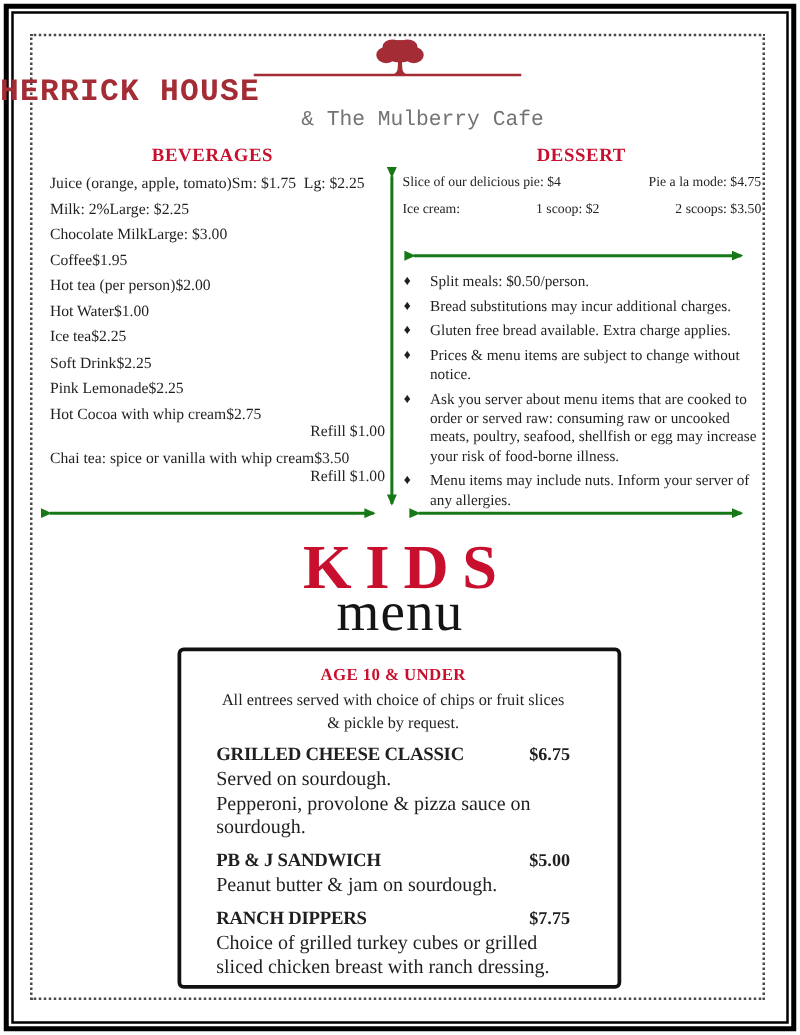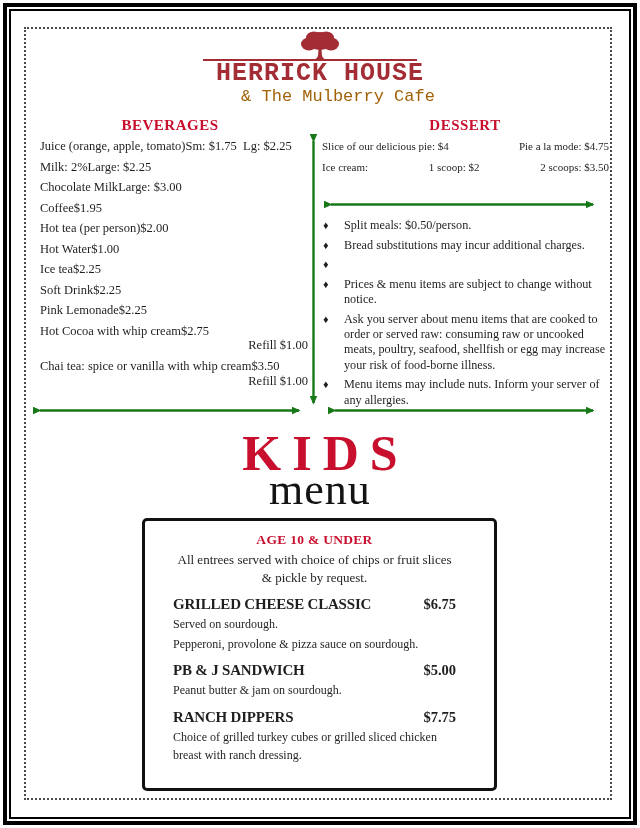--- a/index.html
+++ b/index.html
@@ -16,28 +16,28 @@
     border:2px solid #000;box-sizing:border-box;
   }
   .dotted-frame{
     position:absolute;left:24px;top:27px;width:588px;height:773px;
     border:2px dotted #4a4a4a;box-sizing:border-box;
   }
   
   .tree{position:absolute;left:296px;top:31px;}
   .brand-rule{position:absolute;left:203px;top:59px;width:214px;height:2px;background:#A32C35;}
   .brand-title{
-    position:absolute;left:0;top:61px;width:100%;text-align:center;
+    position:absolute;left:0;top:61px;width:100%;text-align:left;
     font-family:"Liberation Mono",monospace;font-weight:bold;font-size:25px;
     letter-spacing:1px;color:#A32C35;line-height:1;
   }
   .brand-subtitle{
     position:absolute;left:0;top:88px;width:100%;text-align:center;padding-left:36px;
     box-sizing:border-box;font-family:"Liberation Mono",monospace;font-size:17px;
-    color:#a16207;line-height:1;
+    color:#737373;line-height:1;
   }
   
   .sec-heading{
     position:absolute;text-align:center;font-weight:bold;font-size:15px;
     letter-spacing:.5px;color:#C8102E;line-height:1;
   }
   .bev-heading{left:32px;top:118px;width:276px;}
   .des-heading{left:322px;top:118px;width:286px;}
   
   .bev-list{position:absolute;left:40px;top:136px;width:268px;font-size:12.5px;}
@@ -74,21 +74,21 @@
     text-align:center;font-weight:bold;font-size:13.5px;color:#C8102E;
     letter-spacing:.3px;line-height:1.2;
   }
   .box-note{
     text-align:center;font-size:13px;line-height:18px;max-width:300px;
     margin:3px auto 0 auto;
   }
   .ki-row{display:flex;justify-content:space-between;align-items:baseline;margin-top:8px;line-height:19px;}
   .ki-name{font-weight:bold;font-size:15px;letter-spacing:-.2px;}
   .ki-price{font-weight:bold;font-size:14.5px;}
-  .ki-desc{font-size:12px;line-height:18.5px;margin-top:1px;}
+  .ki-desc{font-size:16px;line-height:18.5px;margin-top:1px;}
   
   .arrows{position:absolute;left:0;top:0;pointer-events:none;}
 </style>
 </head>
 <body>
 
 <div class="page">
   <div class="outer-frame">
     <div class="inner-frame"></div>
   </div>
@@ -177,20 +177,21 @@
     <li>
       <span class="diamond">♦</span>
       <span>Split meals: $0.50/person.</span>
     </li>
     <li>
       <span class="diamond">♦</span>
       <span>Bread substitutions may incur additional charges.</span>
     </li>
     <li>
       <span class="diamond">♦</span>
+      <span>Gluten free bread available. Extra charge applies.</span>
     </li>
     <li>
       <span class="diamond">♦</span>
       <span>Prices &amp; menu items are subject to change without notice.</span>
     </li>
     <li>
       <span class="diamond">♦</span>
       <span>Ask you server about menu items that are cooked to order or served raw: consuming raw or uncooked meats, poultry, seafood, shellfish or egg may increase your risk of food-borne illness.</span>
     </li>
     <li>

